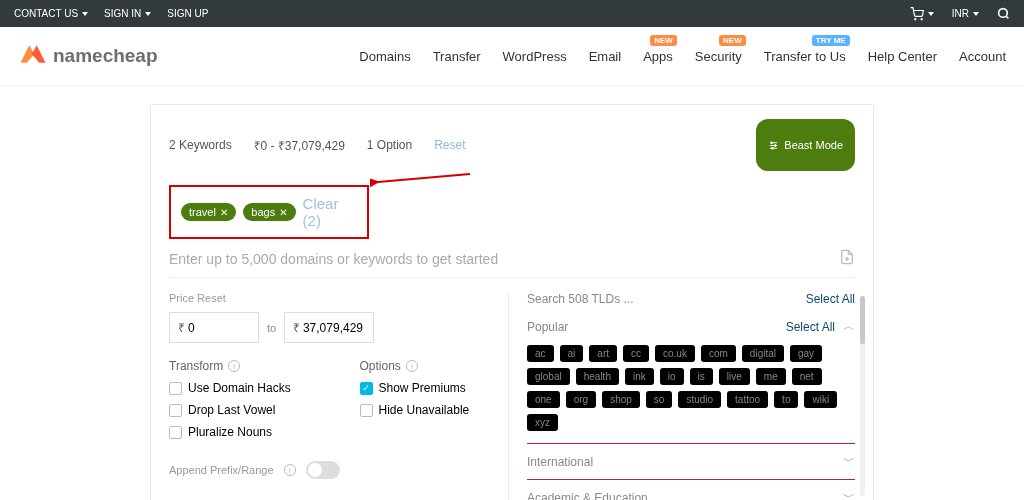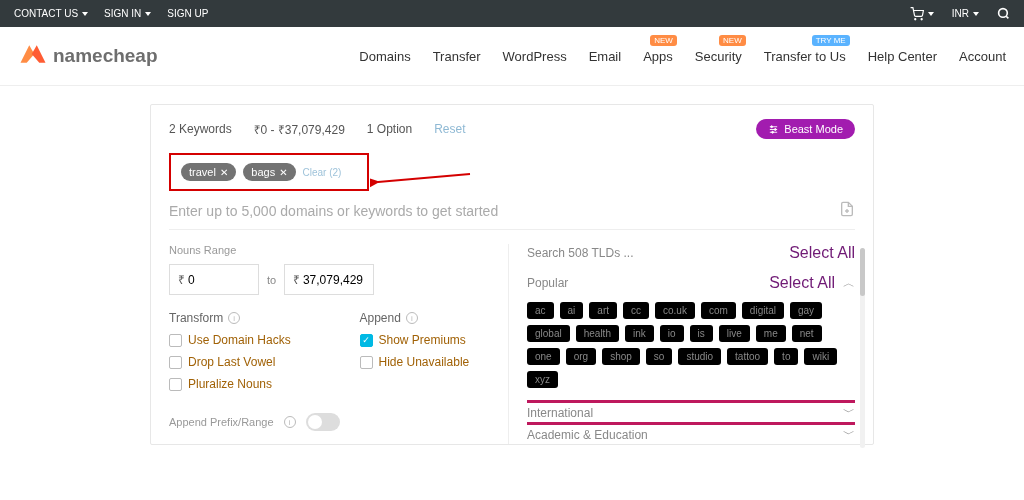--- a/index.html
+++ b/index.html
@@ -8,62 +8,62 @@
 .topbar-left{display:flex;gap:16px}
 .topbar-item{display:flex;align-items:center;gap:4px;cursor:pointer}
 .topbar-right{margin-left:auto;display:flex;gap:18px;align-items:center}
 .caret-d{display:inline-block;width:0;height:0;border-left:3px solid transparent;border-right:3px solid transparent;border-top:4px solid currentColor}
 .header{display:flex;align-items:center;padding:12px 18px;border-bottom:1px solid #eee}
 .logo{display:flex;align-items:center;gap:5px}
 .logo-mark svg{width:30px;height:30px}
 .logo-text{color:#6e6e6e;font-size:19px;font-weight:700}
 .nav{margin-left:auto;display:flex;gap:22px}
 .nav-item{font-size:13px;color:#333;position:relative;cursor:pointer;font-weight:500}
-.badge{position:absolute;top:-14px;right:-4px;font-size:8px;font-weight:400;padding:1px 4px;border-radius:3px;color:#fff}
+.badge{position:absolute;top:-14px;right:-4px;font-size:8px;font-weight:700;padding:1px 4px;border-radius:3px;color:#fff}
 .badge-new{background:#ff8c44}
 .badge-try{background:#5ab3ff}
 .content{padding:18px 150px 0 150px}
 .panel{border:1px solid #e7e7e7;border-radius:2px;padding:14px 18px 0 18px;position:relative}
 .panel-head{display:flex;align-items:center;gap:22px;font-size:12px;color:#555}
-.beast{margin-left:auto;background:#a21caf;color:#fff;border-radius:12px;padding:4px 12px;font-size:11px;display:flex;align-items:center;gap:5px;cursor:pointer}
+.beast{margin-left:auto;background:#4d7c0f;color:#fff;border-radius:12px;padding:20px 12px;font-size:11px;display:flex;align-items:center;gap:5px;cursor:pointer}
 .reset{color:#8fb9d4;font-size:12px;cursor:pointer}
 .tagbox{border:2px solid #d40000;margin-top:14px;padding:8px 10px;display:flex;align-items:center;gap:7px;width:200px}
-.tag{background:#737373;color:#fff;border-radius:10px;padding:3px 8px;font-size:11px;display:flex;align-items:center;gap:4px;cursor:pointer}
+.tag{background:#4d7c0f;color:#fff;border-radius:10px;padding:3px 8px;font-size:11px;display:flex;align-items:center;gap:4px;cursor:pointer}
 .tag-x{font-size:10px}
-.clear{color:#9fc3da;font-size:10px;cursor:pointer}
+.clear{color:#9fc3da;font-size:15px;cursor:pointer}
 .searchline{display:flex;align-items:center;margin-top:10px;padding-bottom:8px;border-bottom:1px solid #eee}
 .searchline input{border:none;outline:none;font-size:14px;color:#888;flex:1}
 .searchline input::placeholder{color:#aaa}
 .doc-icon{color:#bbb;cursor:pointer}
 .filters{display:flex;gap:0;margin-top:14px}
 .fcol-left{width:340px;padding-right:18px;border-right:1px solid #eee}
 .fcol-right{flex:1;padding-left:18px;position:relative}
 .flabel{font-size:11px;color:#999;margin-bottom:8px}
 .price-row{display:flex;align-items:center;gap:8px}
 .pbox{border:1px solid #ddd;padding:6px 8px;display:flex;align-items:center;gap:3px;font-size:12px;color:#555}
 .pbox input{border:none;outline:none;width:62px;font-size:12px}
 .to{font-size:11px;color:#888}
 .tolabel{font-size:12px;color:#666;margin:16px 0 8px 0;display:flex;align-items:center;gap:5px}
 .info-i{display:inline-flex;width:12px;height:12px;border:1px solid #bbb;border-radius:50%;align-items:center;justify-content:center;font-size:8px;color:#bbb}
-.cb-row{display:flex;align-items:center;gap:6px;font-size:12px;color:#a16207;margin-bottom:8px;cursor:pointer}
+.cb-row{display:flex;align-items:center;gap:6px;font-size:12px;color:#000000;margin-bottom:8px;cursor:pointer}
 .cb{width:13px;height:13px;border:1px solid #bbb;border-radius:2px;display:flex;align-items:center;justify-content:center}
 .cb.checked{background:#00b9e4;border-color:#00b9e4}
 .cb.checked::after{content:"✓";color:#fff;font-size:9px}
 .twocol{display:flex;gap:60px}
 .twocol>div{flex:1}
 .append{display:flex;align-items:center;gap:10px;margin-top:14px}
 .toggle{width:34px;height:18px;background:#ddd;border-radius:9px;position:relative;cursor:pointer}
 .toggle::after{content:"";position:absolute;width:14px;height:14px;background:#fff;border-radius:50%;top:2px;left:2px}
 .tld-head{display:flex;align-items:center;font-size:12px;color:#888;margin-bottom:12px}
-.selall{color:#701a75;margin-left:auto;font-size:16px;cursor:pointer}
+.selall{color:#0c4a6e;margin-left:auto;font-size:12px;cursor:pointer}
 .cat-head{display:flex;align-items:center;font-size:12px;color:#888;margin:8px 0 10px 0}
 .chev{margin-left:8px;cursor:pointer;color:#999}
 .tlds{display:flex;flex-wrap:wrap;gap:6px;margin-bottom:12px}
 .tld{background:#000000;color:#888;font-size:10px;padding:3px 8px;border-radius:3px;cursor:pointer}
-.cat-row{display:flex;align-items:center;font-size:12px;color:#888;padding:1px 0;border-top:3px solid #be185d;cursor:pointer}
+.cat-row{display:flex;align-items:center;font-size:12px;color:#888;padding:9px 0;border-top:1px solid #be185d;cursor:pointer}
 .scroll{position:absolute;right:-10px;top:4px;width:5px;height:200px;background:#f1f1f1;border-radius:3px}
 .scroll-thumb{width:5px;height:48px;background:#c8c8c8;border-radius:3px}
 .arrow-ann{position:absolute;top:168px;left:370px;pointer-events:none}
 </style>
 </head>
 <body>
 
 <div class="topbar">
   <div class="topbar-left">
     <div class="topbar-item">
@@ -158,21 +158,21 @@
       <span class="doc-icon"><svg width="16" height="16" viewBox="0 0 24 24" fill="none" stroke="#bbb" stroke-width="2">
             <path d="M14 2H6a2 2 0 0 0-2 2v16a2 2 0 0 0 2 2h12a2 2 0 0 0 2-2V8z"></path>
             <polyline points="14 2 14 8 20 8"></polyline>
             <line x1="12" y1="18" x2="12" y2="12"></line>
             <line x1="9" y1="15" x2="15" y2="15"></line>
           </svg></span>
     </div>
 
     <div class="filters">
       <div class="fcol-left">
-        <div class="flabel">Nouns Range</div>
+        <div class="flabel">Price Reset</div>
         <div class="price-row">
           <div class="pbox">
               <span>₹</span>
               <input value="0" style="">
             </div>
           <span class="to">to</span>
           <div class="pbox">
               <span>₹</span>
               <input value="37,079,429" style="">
             </div>
@@ -191,21 +191,21 @@
                 <span class="cb"></span>
                 <span>Drop Last Vowel</span>
               </div>
             <div class="cb-row">
                 <span class="cb"></span>
                 <span>Pluralize Nouns</span>
               </div>
           </div>
           <div>
             <div class="tolabel">
-                <span>Append</span>
+                <span>Options</span>
                 <span class="info-i">i</span>
               </div>
             <div class="cb-row">
                 <span class="cb checked"></span>
                 <span>Show Premiums</span>
               </div>
             <div class="cb-row">
                 <span class="cb"></span>
                 <span>Hide Unavailable</span>
               </div>

